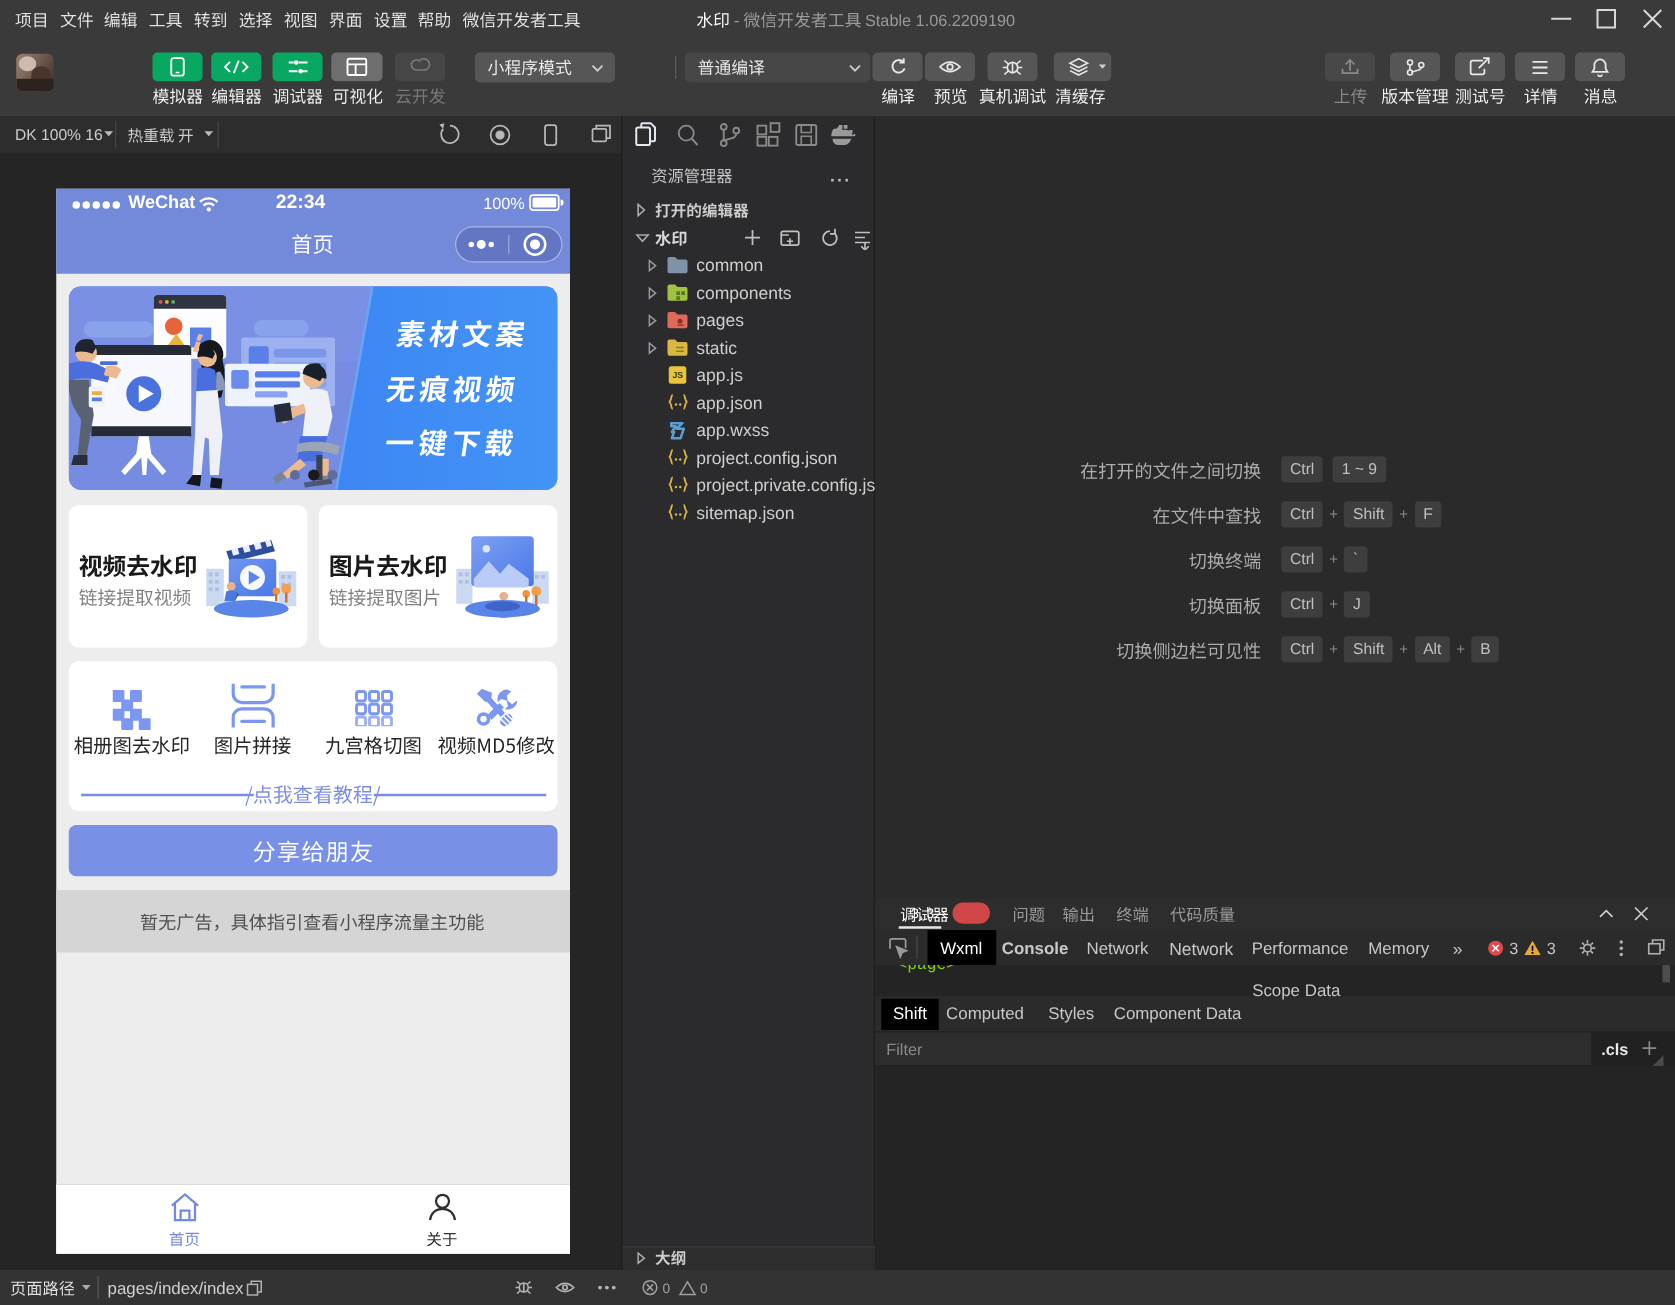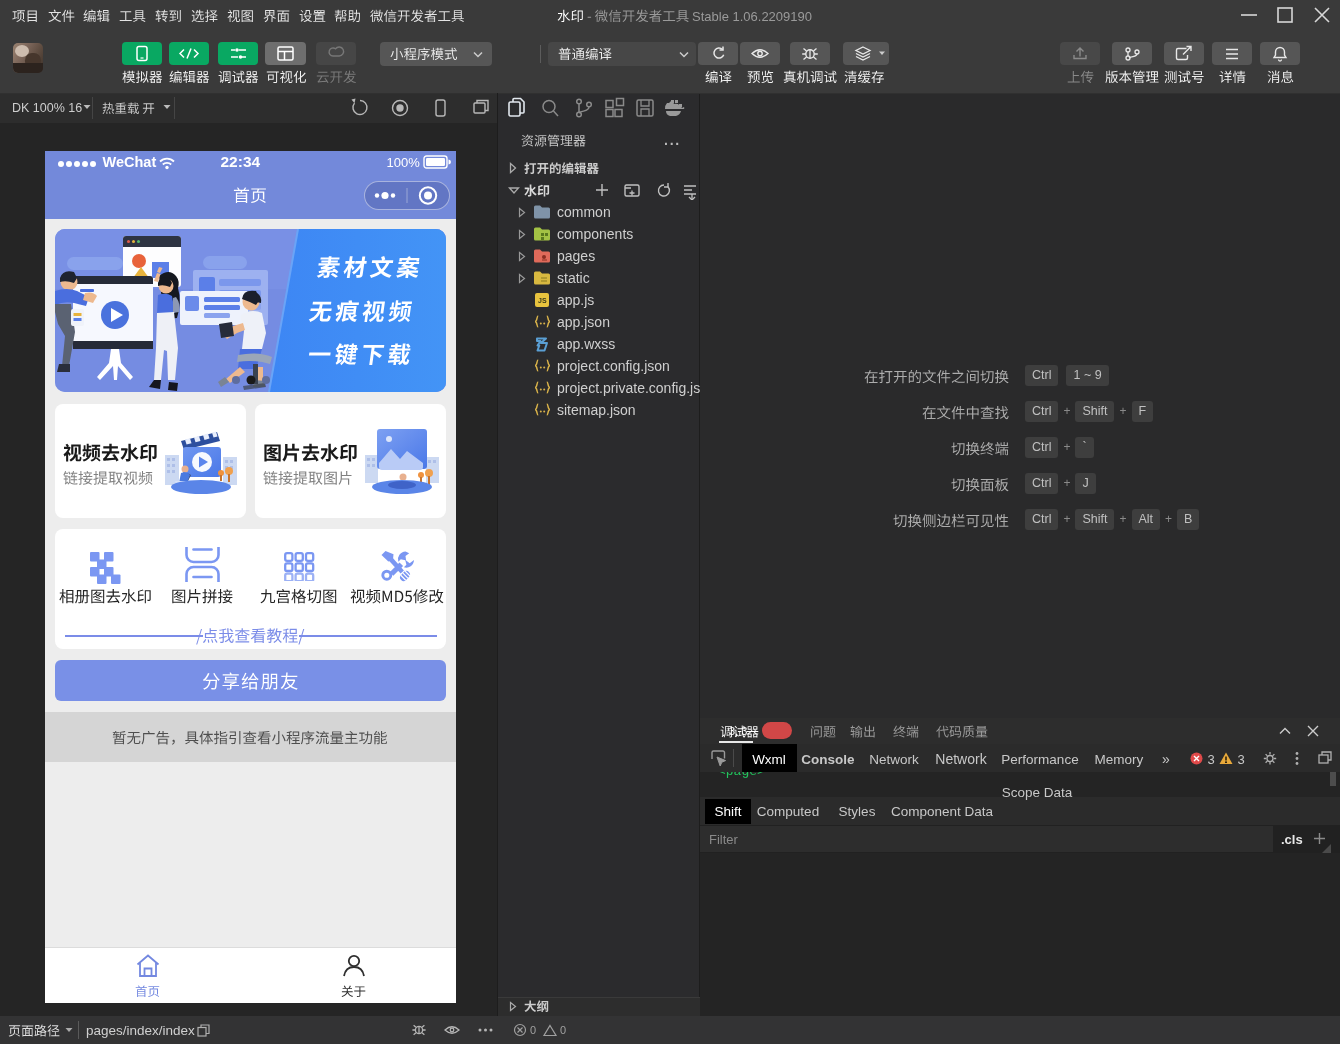--- a/index.html
+++ b/index.html
@@ -862,21 +862,21 @@
       <circle cx="35" cy="3.5" r="1.4"></circle>
       <circle cx="35" cy="8.5" r="1.4"></circle>
       <circle cx="35" cy="13.5" r="1.4"></circle>
     </g>
 <g fill="none" stroke="#b0b0b0" stroke-width="1.3">
       <rect x="57" y="5" width="9" height="8"></rect>
       <path d="M60 5V2h9v8h-3"></path>
     </g>
 </svg>
 <div class="abs" style="left:700px;top:772px;width:640px;height:25px;background:#242424;overflow:hidden">
-    <div style="position:absolute;left:18px;top:-8px;font-size:13px;color:#22c55e;font-family:'Liberation Mono',monospace">&lt;page&gt;</div>
+    <div style="position:absolute;left:18px;top:-8px;font-size:13px;color:#84cc16;font-family:'Liberation Mono',monospace">&lt;page&gt;</div>
   </div>
 <div class="abs" style="left:1330px;top:772px;width:6px;height:14px;background:#4d4d4d"></div>
 <div class="abs" style="left:700px;top:797px;width:640px;height:28px;background:#2b2b2b"></div>
 <div class="abs" style="left:705px;top:799px;width:46px;height:25px;background:#000"></div>
 <div style="position:absolute;left:728px;top:811px;transform:translate(-50%,-50%);font-size:13.5px;color:#fff;font-weight:400;white-space:nowrap;font-family:'Liberation Sans'">Shift</div>
 <div style="position:absolute;left:788px;top:811px;transform:translate(-50%,-50%);font-size:13.5px;color:#c8c8c8;font-weight:400;white-space:nowrap;font-family:'Liberation Sans'">Computed</div>
 <div style="position:absolute;left:857px;top:811px;transform:translate(-50%,-50%);font-size:13.5px;color:#c8c8c8;font-weight:400;white-space:nowrap;font-family:'Liberation Sans'">Styles</div>
 <div style="position:absolute;left:942px;top:811px;transform:translate(-50%,-50%);font-size:13.5px;color:#c8c8c8;font-weight:400;white-space:nowrap;font-family:'Liberation Sans'">Component Data</div>
 <div style="position:absolute;left:1037px;top:792px;transform:translate(-50%,-50%);font-size:13.5px;color:#c8c8c8;font-weight:400;white-space:nowrap;font-family:'Liberation Sans'">Scope Data</div>
 <div class="abs" style="left:700px;top:825px;width:640px;height:28px;background:#212121"></div>

